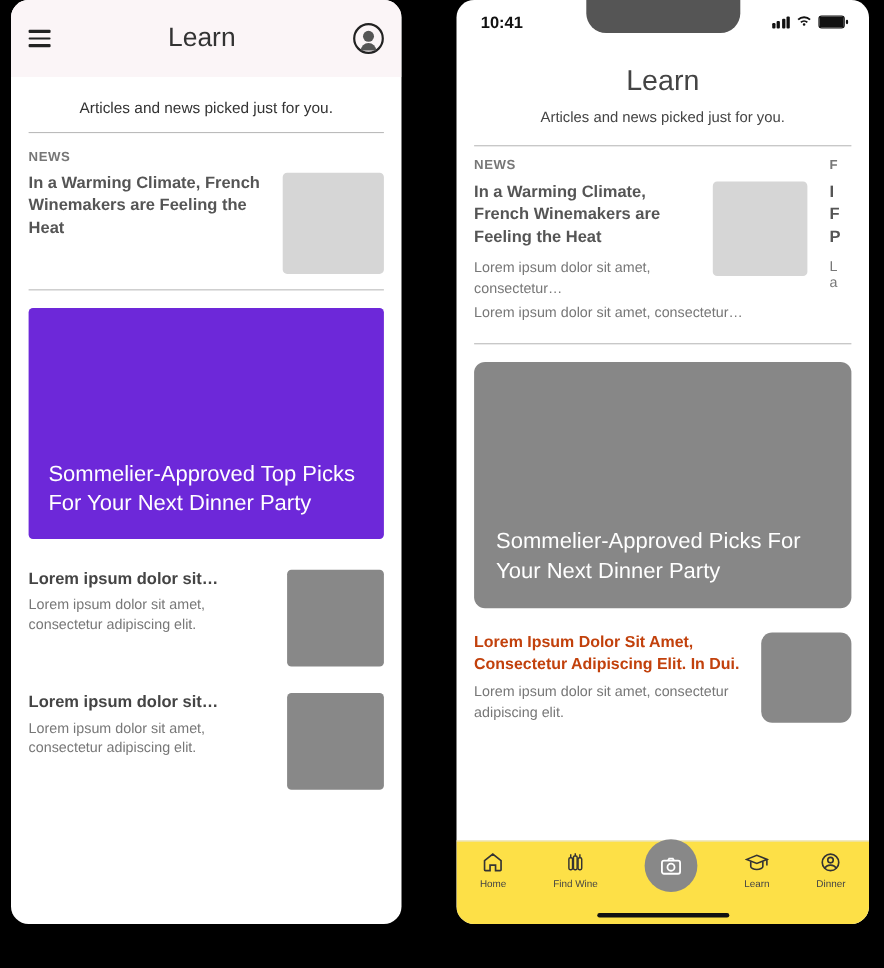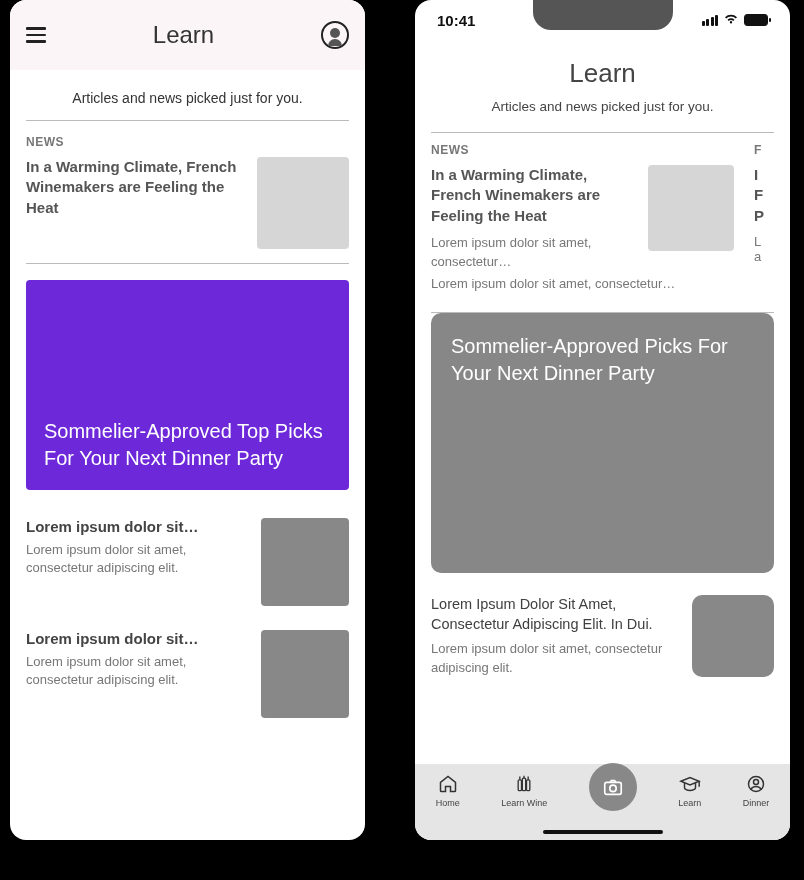--- a/index.html
+++ b/index.html
@@ -91,30 +91,30 @@
   .sub-right { text-align:center; font-size:13.5px; color:#444; margin-top:10px; margin-bottom:18px;}
   .news-scroll { display:flex; }
   .news-card { flex:0 0 335px; padding:0 16px 14px; border-right:0;}
   .news-card .section-label{ padding-left:0; padding-top:6px;}
   .news-card-inner { display:flex; gap:12px;}
   .peek { flex:0 0 50px; padding:0 0 14px 4px;}
   .peek .section-label{padding-left:0;padding-top:6px;}
   .peek-title{font-size:15px;font-weight:700;color:#555;line-height:1.35;}
   .peek-desc{font-size:13px;color:#777;margin-top:8px;}
   .hero2 {
-    margin:0 16px 14px; background:#878787; border-radius:10px; height:260px;
-    display:flex; align-items:flex-start; padding:20px; color:#fff;
+    margin:16px 16px 14px; background:#878787; border-radius:10px; height:224px;
+    display:flex; align-items:flex-end; padding:20px; color:#fff;
   }
   .list-item2 { padding:8px 16px 0; display:flex; gap:14px; align-items:flex-start;}
-  .li-title2 { font-size:14.5px; font-weight:400; color:#404040; line-height:1.35;}
+  .li-title2 { font-size:14.5px; font-weight:700; color:#c2410c; line-height:1.35;}
   .li-desc2 { font-size:13px; color:#777; margin-top:6px; line-height:1.4;}
   .thumb-md2 { width:82px; height:82px; background:#888; border-radius:10px; flex-shrink:0;}
 
   .tabbar {
-    position:absolute; bottom:0; left:0; right:0; height:76px; background:#e5e5e5;
+    position:absolute; bottom:0; left:0; right:0; height:76px; background:#fde047;
     border-top:1px solid #e6e6e6; display:flex; justify-content:space-around; align-items:flex-start;
     padding-top:8px;
   }
   .tab { display:flex; flex-direction:column; align-items:center; gap:3px; font-size:9px; color:#444;}
   .tab-icon { height:22px; display:flex; align-items:center; justify-content:center; color:#333;}
   .cam-btn {
     width:48px; height:48px; background:#888; border-radius:50%;
     display:flex; align-items:center; justify-content:center; margin-top:-10px;
   }
   .home-indicator {
@@ -243,21 +243,21 @@
       <div class="tab-icon">
         <svg width="20" height="20" viewBox="0 0 24 24" fill="none" stroke="#333" stroke-width="1.6">
             <rect x="5" y="7" width="4" height="13" rx="1.5"></rect>
             <rect x="10" y="5" width="4" height="15" rx="1.5"></rect>
             <rect x="15" y="7" width="4" height="13" rx="1.5"></rect>
             <line x1="7" y1="3" x2="7" y2="7"></line>
             <line x1="12" y1="2" x2="12" y2="5"></line>
             <line x1="17" y1="3" x2="17" y2="7"></line>
           </svg>
       </div>
-      <span>Learn Wine</span>
+      <span>Find Wine</span>
     </div>
     <div class="cam-btn">
       <svg width="22" height="22" viewBox="0 0 24 24" fill="none" stroke="#fff" stroke-width="1.8">
           <rect x="3" y="7" width="18" height="13" rx="2"></rect>
           <circle cx="12" cy="13.5" r="3.5"></circle>
           <path d="M9 7l1.2-2h3.6L15 7"></path>
         </svg>
     </div>
     <div class="tab">
       <div class="tab-icon">

